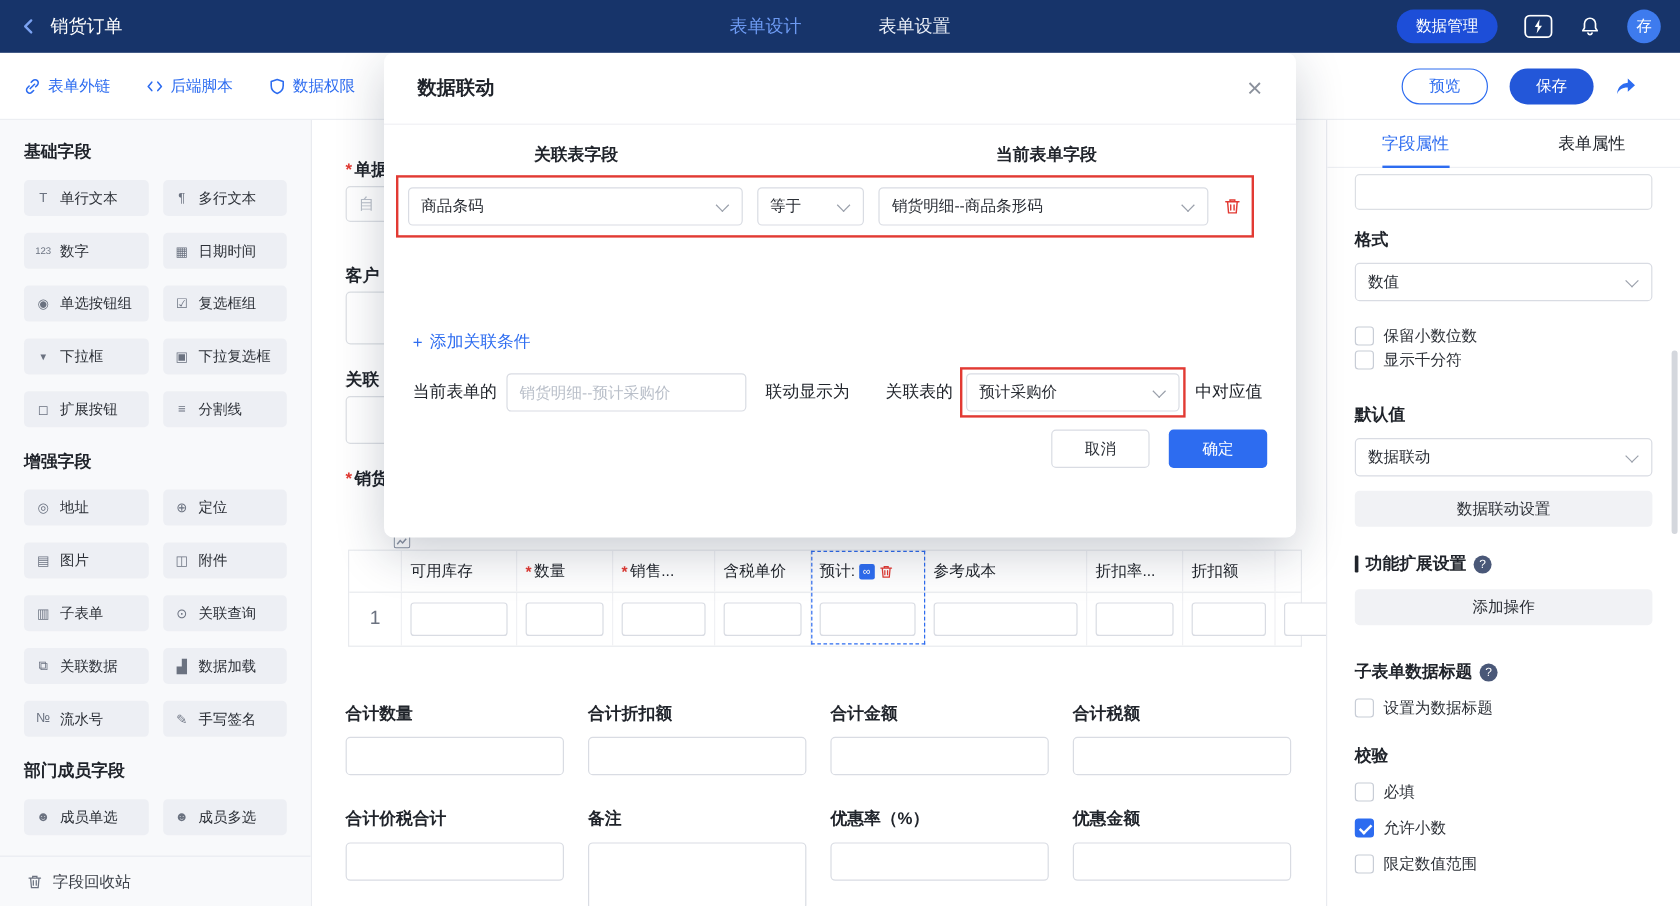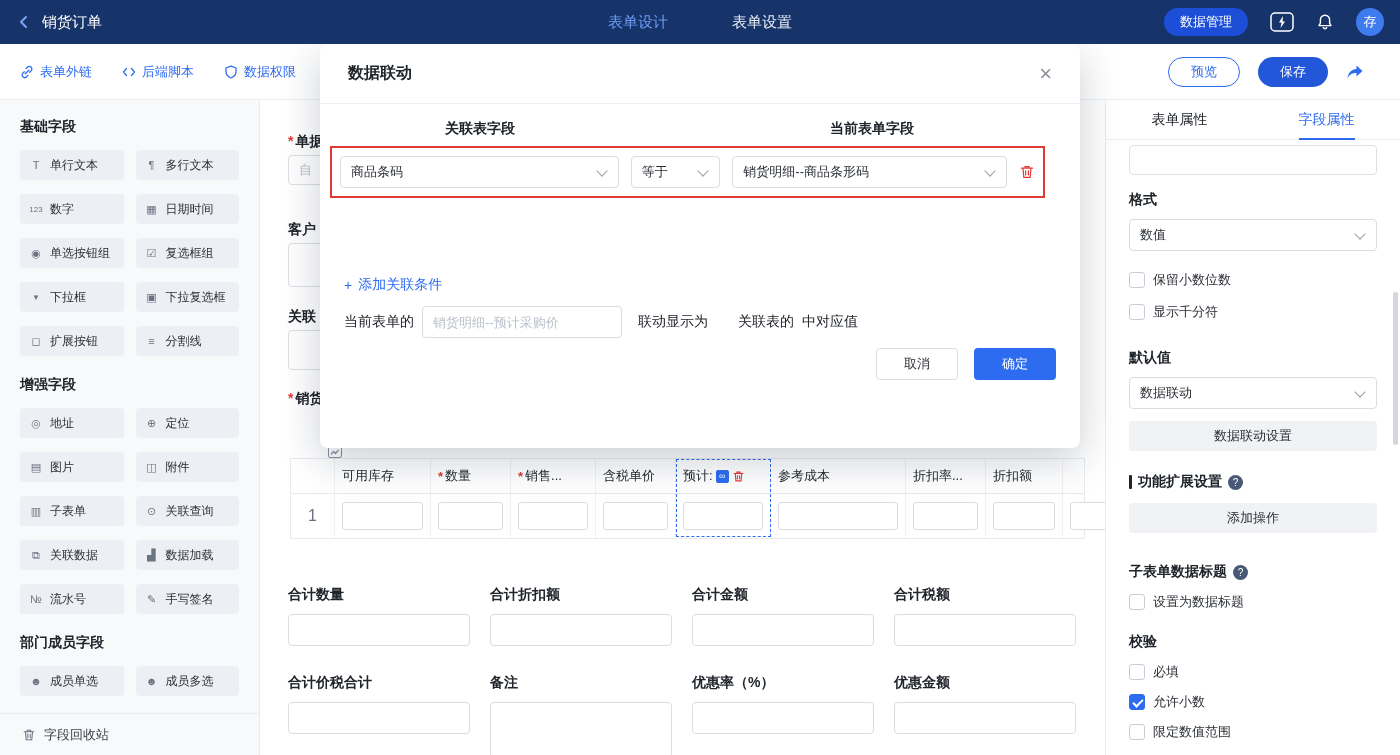--- a/index.html
+++ b/index.html
@@ -65,21 +65,21 @@
   .ptab { flex:1; display:flex; align-items:center; justify-content:center; position:relative; color:#20242b; cursor:pointer; }
   .ptab.active { color:#2d6cf0; }
   .ptab.active::after { content:""; position:absolute; bottom:-1px; left:50%; transform:translateX(-50%); width:56px; height:2px; background:#2d6cf0; }
   .pbody { padding:0 23px; position:relative; }
   .p-input { margin-top:5px; height:30px; border:1px solid #dcdfe4; border-radius:4px; background:#fff; }
   .p-label { display:block; margin-top:16px; font-size:14px; font-weight:bold; color:#20242b; }
   .select { height:32px; border:1px solid #d9dce3; border-radius:4px; background:#fff; display:flex; align-items:center; padding:0 26px 0 10px; font-size:13px; color:#2b2f36; position:relative; cursor:pointer; white-space:nowrap; overflow:hidden; }
   .select::after { content:""; position:absolute; right:12px; top:10px; width:7px; height:7px; border-right:1.5px solid #9aa0ab; border-bottom:1.5px solid #9aa0ab; transform:rotate(45deg); }
   .select.mt10 { margin-top:10px; }
   .cbx { display:flex; align-items:center; gap:8px; font-size:13px; color:#2b2f36; cursor:pointer; }
-  .mt20{margin-top:20px;} .mt14{margin-top:14px;} .mt12{margin-top:12px;} .mt28{margin-top:28px;} .mt22{margin-top:22px;} .mt30{margin-top:30px;}
+  .mt20{margin-top:20px;} .mt14{margin-top:2px;} .mt12{margin-top:12px;} .mt28{margin-top:28px;} .mt22{margin-top:22px;} .mt30{margin-top:30px;}
   .box { width:16px; height:16px; border:1px solid #c8cdd6; border-radius:3px; background:#fff; position:relative; flex:none; }
   .box.checked { background:#2d6cf0; border-color:#2d6cf0; }
   .box.checked::after { content:""; position:absolute; left:5px; top:2px; width:4px; height:8px; border:solid #fff; border-width:0 2px 2px 0; transform:rotate(45deg); }
   .btn-gray { margin-top:12px; width:100%; height:30px; background:#f1f2f5; border:none; border-radius:4px; font-size:13px; color:#2b2f36; cursor:pointer;font-family:Liberation Mono, monospace; }
   .sect { display:flex; align-items:center; gap:6px; font-size:14px; font-weight:bold; color:#20242b; }
   .sect-bar { width:3px; height:14px; background:#20242b; border-radius:1px; }
   .help { width:15px; height:15px; border-radius:50%; background:#4a5878; color:#fff; font-size:10px; display:flex; align-items:center; justify-content:center; cursor:pointer; font-weight:normal; }
   .pscroll { position:absolute; right:2px; top:192px; width:5px; height:153px; background:#d4d7dd; border-radius:3px; cursor:pointer; }
 
   
@@ -400,22 +400,22 @@
     </div>
     <div class="sum-block">
       <div class="sum-label">优惠金额</div>
       <div class="sum-input"></div>
     </div>
   </div>
 </div>
 
 <div class="rpanel">
   <div class="ptabs">
+    <div class="ptab active">字段属性</div>
     <div class="ptab">表单属性</div>
-    <div class="ptab active">字段属性</div>
   </div>
   <div class="pbody">
     <div class="p-input"></div>
 
     <span class="p-label">格式</span>
     <div class="select mt10">
         <span>数值</span>
       </div>
 
     <div class="cbx mt20">
@@ -499,20 +499,25 @@
     <div class="m-add">
       <span>+</span>
       <span>添加关联条件</span>
     </div>
 
     <div class="m-map">
       <span>当前表单的</span>
       <input class="m-input" readonly="" placeholder="销货明细--预计采购价" style="">
       <span class="lbl-m16">联动显示为</span>
       <span class="lbl-m30">关联表的</span>
+      <span class="red-wrap">
+        <span class="select w178" style="display:flex;">
+            <span>预计采购价</span>
+          </span>
+      </span>
       <span class="lbl-m8">中对应值</span>
     </div>
 
     <div class="m-foot">
       <button class="btn-cancel">取消</button>
       <button class="btn-ok">确定</button>
     </div>
   </div>
 </div>
 

